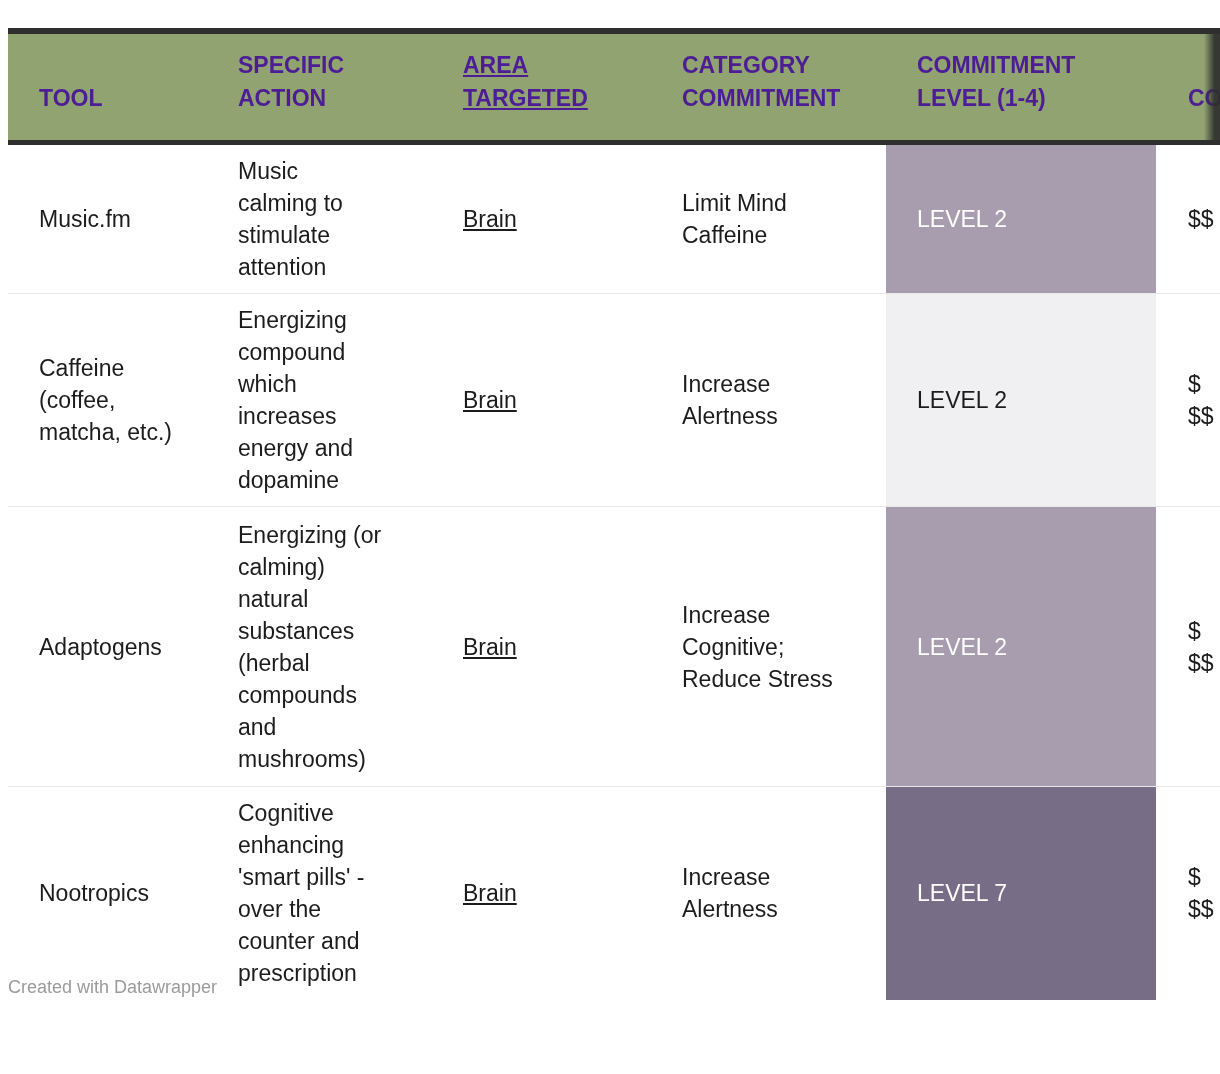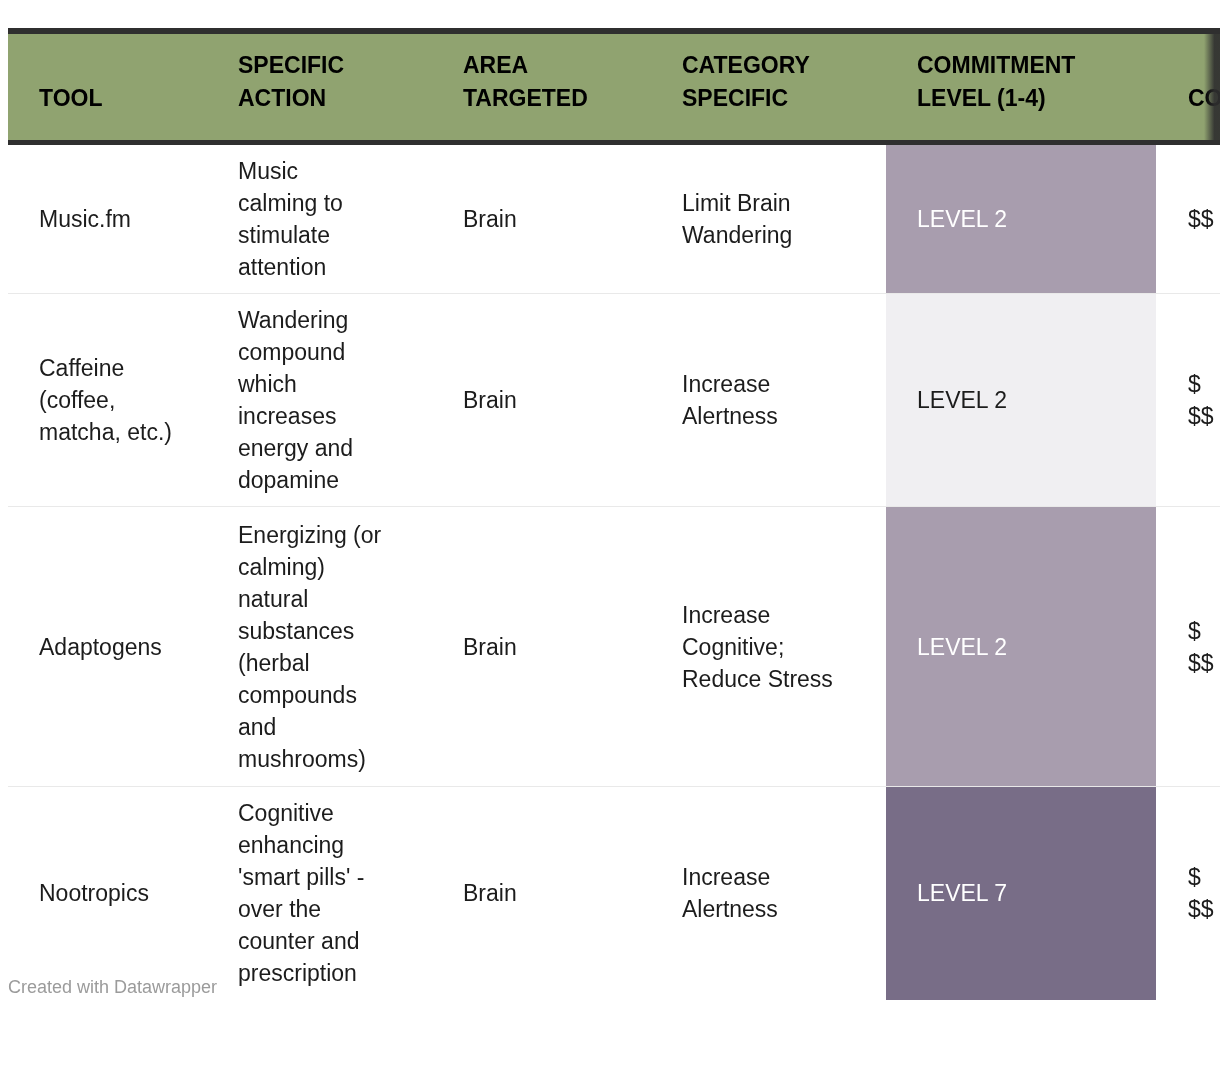--- a/index.html
+++ b/index.html
@@ -20,21 +20,21 @@
   }
   .dw-table col.c-tool     { width: 220px; }
   .dw-table col.c-action   { width: 225px; }
   .dw-table col.c-area     { width: 219px; }
   .dw-table col.c-category { width: 214px; }
   .dw-table col.c-level    { width: 270px; }
   .dw-table col.c-cost     { width: 244px; }
 
   .dw-table thead th {
     background: #90A370;
-    color: #000000;
+    color: #4c1d95;
     font-size: 23px;
     font-weight: bold;
     line-height: 33px;
     text-align: left;
     vertical-align: bottom;
     padding: 15px 10px 25px 10px;
     border-top: 6px solid #2f2f2f;
     border-bottom: 5px solid #2f2f2f;
   }
   .dw-table th.col-tool, .dw-table td.col-tool { padding-left: 19px; }
@@ -51,21 +51,21 @@
   .dw-table tbody tr.row-1 td { border-top: none; }
   .dw-table tbody td.col-tool { padding-left: 19px; }
 
   tr.row-1 { height: 147px; }
   tr.row-2 { height: 213px; }
   tr.row-3 { height: 280px; }
   tr.row-4 { height: 213px; }
 
   .w-tool     { max-width: 140px; margin-left: 12px; }
   .w-action   { max-width: 145px; }
-  .w-area     { max-width: 160px; }
+  .w-area     { max-width: 160px; text-decoration: underline; }
   .w-category { max-width: 160px; }
   .w-level    { max-width: 190px; }
 
   .cost-line { white-space: nowrap; }
 
   .header-shade {
     position: absolute;
     top: 28px;
     left: 1204px;
     width: 16px;
@@ -101,21 +101,21 @@
         <th class="col-tool">
             <div class="w-tool">TOOL</div>
           </th>
         <th>
             <div class="w-action">SPECIFIC ACTION</div>
           </th>
         <th>
             <div class="w-area">AREA TARGETED</div>
           </th>
         <th>
-            <div class="w-category">CATEGORY SPECIFIC</div>
+            <div class="w-category">CATEGORY COMMITMENT</div>
           </th>
         <th class="col-level">
             <div class="w-level">COMMITMENT LEVEL (1-4)</div>
           </th>
         <th class="col-cost">
             <div>COST</div>
           </th>
       </tr>
     </thead>
     <tbody>
@@ -124,36 +124,36 @@
         <td class="col-tool">
             <div class="w-tool">Music.fm</div>
           </td>
         <td>
             <div class="w-action">Music calming to stimulate attention</div>
           </td>
         <td>
             <div class="w-area">Brain</div>
           </td>
         <td>
-            <div class="w-category">Limit Brain Wandering</div>
+            <div class="w-category">Limit Mind Caffeine</div>
           </td>
         <td class="col-level" style="background-color: rgb(168, 157, 174); color: rgb(255, 255, 255);">
             <div class="w-level">LEVEL 2</div>
           </td>
         <td class="col-cost">
             <div class="cost-line">$$</div>
           </td>
       </tr>
 
       <tr class="row-2">
         <td class="col-tool">
             <div class="w-tool">Caffeine (coffee, matcha, etc.)</div>
           </td>
         <td>
-            <div class="w-action">Wandering compound which increases energy and dopamine</div>
+            <div class="w-action">Energizing compound which increases energy and dopamine</div>
           </td>
         <td>
             <div class="w-area">Brain</div>
           </td>
         <td>
             <div class="w-category">Increase Alertness</div>
           </td>
         <td class="col-level" style="background-color: rgb(240, 239, 242); color: rgb(28, 28, 28);">
             <div class="w-level">LEVEL 2</div>
           </td>

